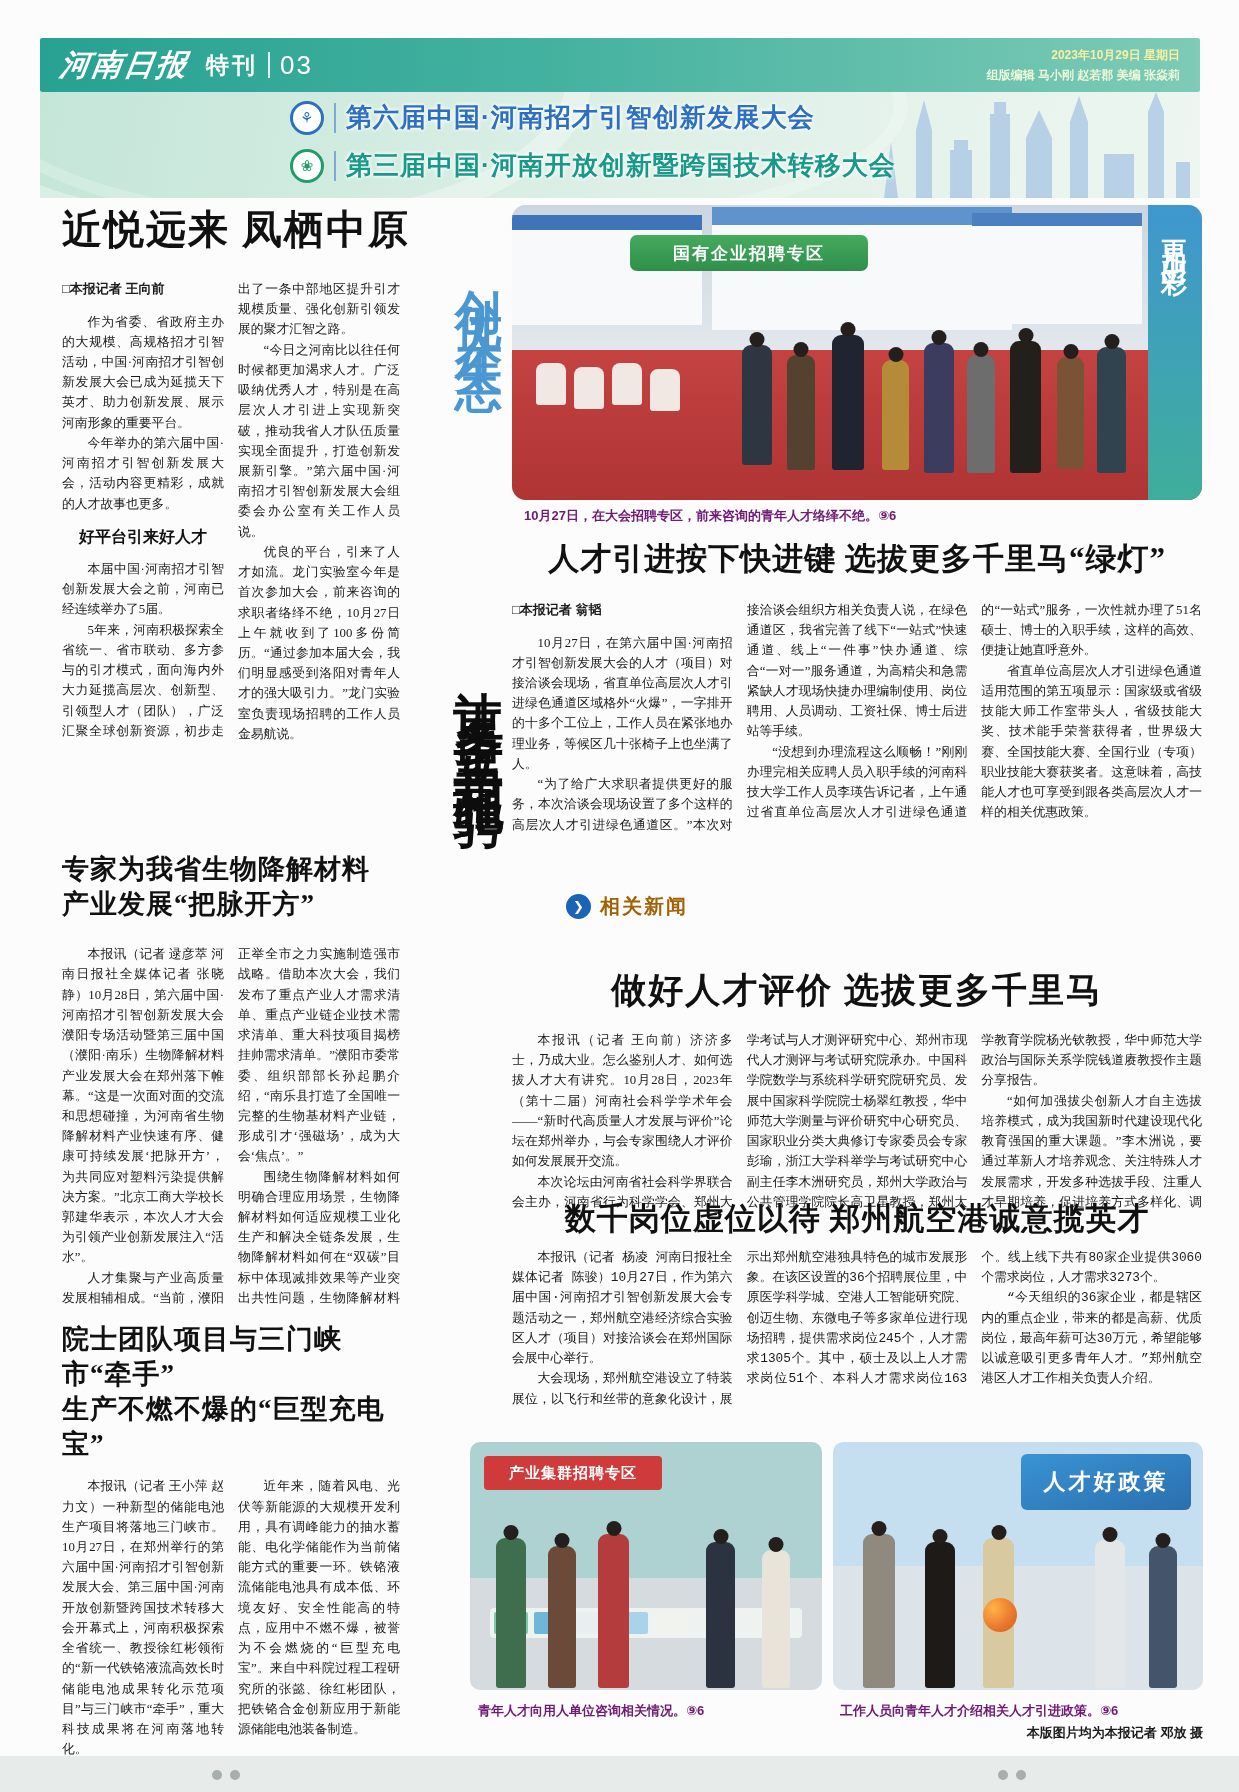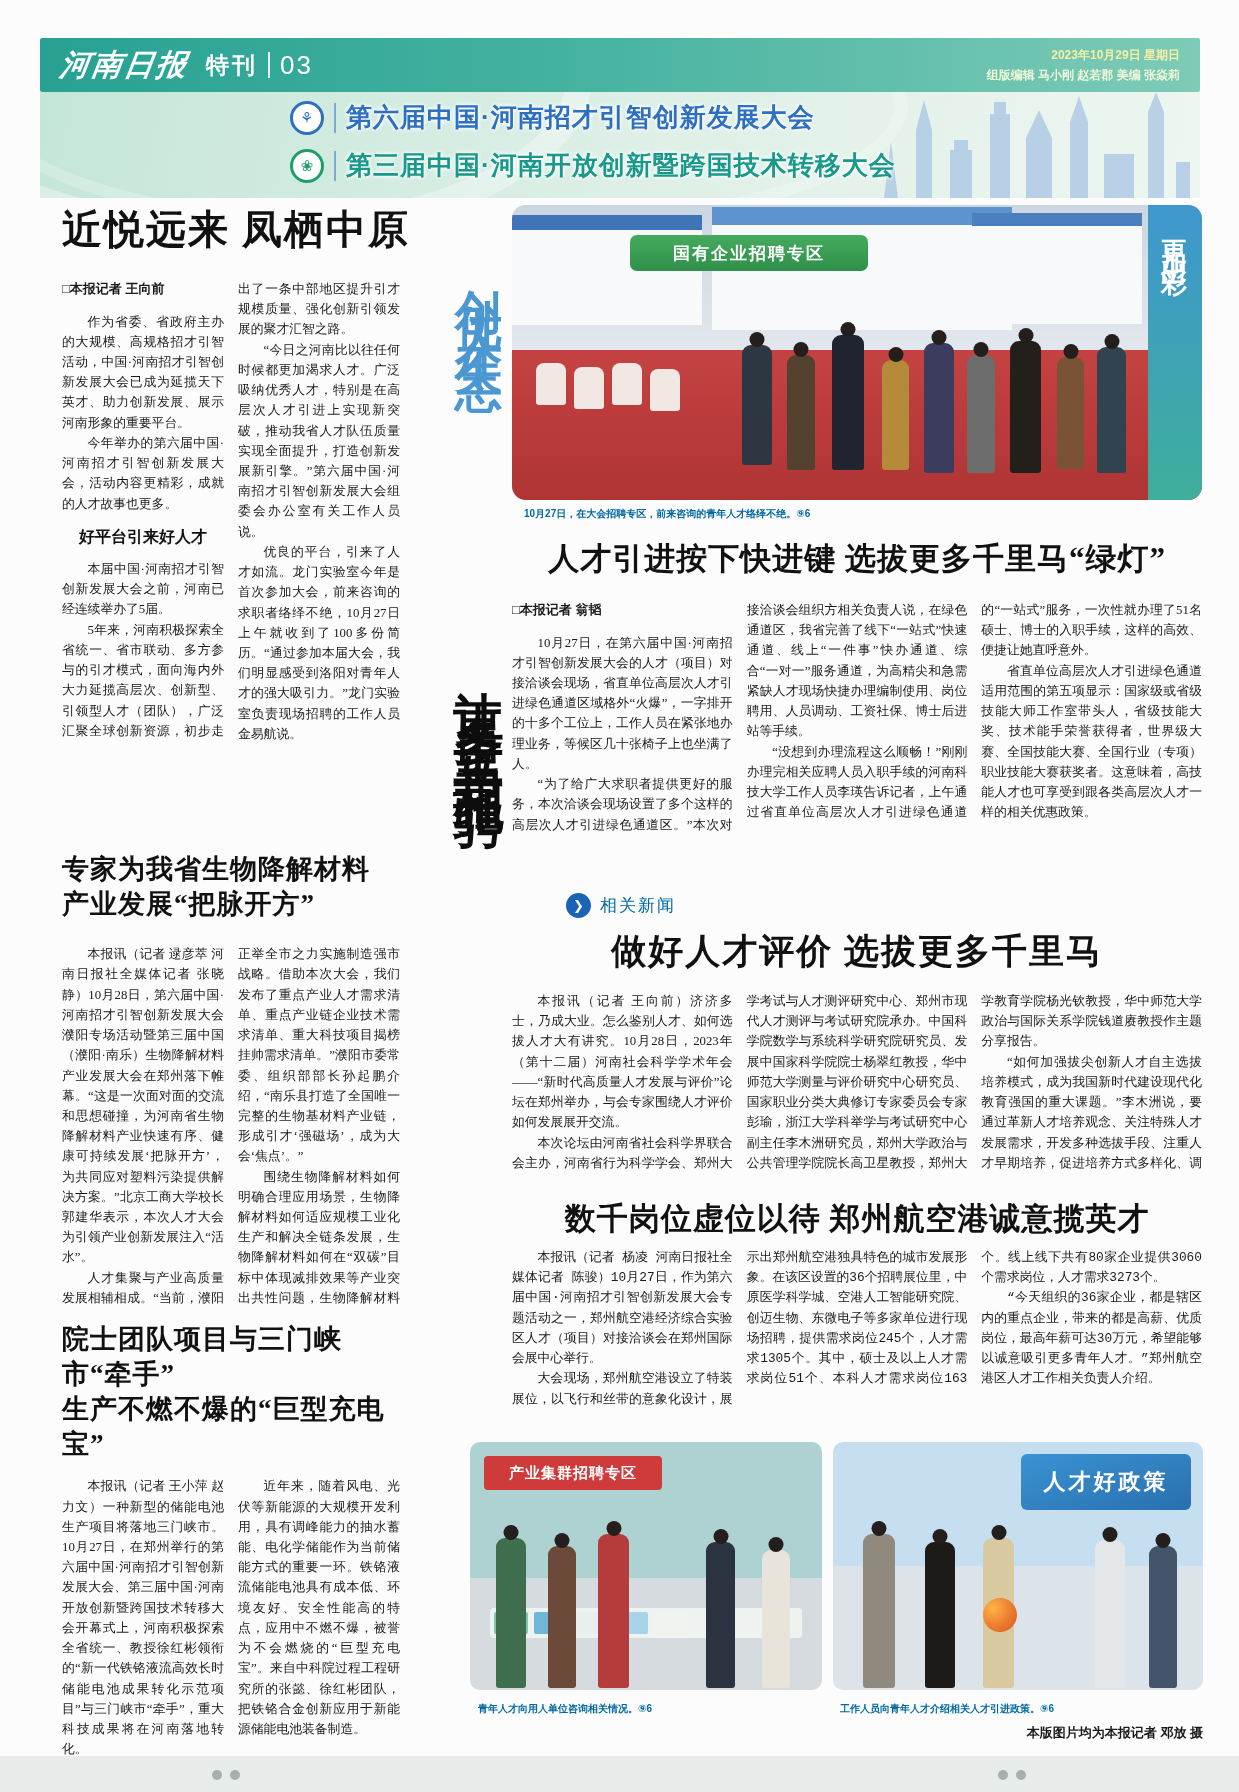--- a/index.html
+++ b/index.html
@@ -114,37 +114,37 @@
   .person::before{content:"";position:absolute;left:50%;transform:translateX(-50%);
     top:-13px;width:15px;height:15px;border-radius:50%;background:#241f1c;}
   .pt-side{
     position:absolute;right:0;top:0;width:54px;height:100%;z-index:5;
     background:linear-gradient(180deg,#3f97cf,#3fae9b);
     display:flex;align-items:flex-start;justify-content:center;padding-top:14px;box-sizing:border-box;
   }
   .pt-side span{writing-mode:vertical-rl;color:#fff;font-weight:900;font-size:26px;
     letter-spacing:10px;font-family:"Liberation Sans","DejaVu Sans",sans-serif;}
   .caption{position:absolute;font-family:"Liberation Sans","DejaVu Sans",sans-serif;
-    font-size:10px;font-weight:bold;color:#0369a1;}
+    font-size:13px;font-weight:bold;color:#701a75;}
   .cap-top{left:524px;top:507px;width:670px;}
 
   
   .r1{position:absolute;left:512px;top:538px;width:690px;}
   .r1 .t{font-size:31px;text-align:center;letter-spacing:1px;}
   .r1 .cols{column-count:3;height:252px;margin-top:20px;}
 
   .related{position:absolute;left:566px;top:893px;display:flex;align-items:center;gap:9px;}
   .related-badge{width:25px;height:25px;border-radius:50%;background:#1a63b5;color:#fff;
     display:flex;align-items:center;justify-content:center;font-size:13px;font-weight:bold;
     font-family:"Liberation Sans","DejaVu Sans",sans-serif;}
-  .related-label{color:#0369a1;font-weight:normal;font-size:17px;
+  .related-label{color:#a16207;font-weight:bold;font-size:20px;
     font-family:"Liberation Sans","DejaVu Sans",sans-serif;letter-spacing:2px;}
 
   .r2{position:absolute;left:512px;top:928px;width:690px;}
-  .r2 .t{font-size:35px;text-align:center;letter-spacing:2px;}
+  .r2 .t{font-size:35px;text-align:center;letter-spacing:2px;margin-top:39px;}
   .r2 .cols{column-count:3;height:188px;margin-top:16px;}
 
   .r3{position:absolute;left:512px;top:1198px;width:690px;}
   .r3 .t{font-size:31px;text-align:center;letter-spacing:1px;}
   .r3 .cols{column-count:3;height:168px;margin-top:8px;font-family:Liberation Mono, monospace;}
 
   
   .photo-bl{position:absolute;left:470px;top:1442px;width:352px;height:248px;
     border-radius:10px;overflow:hidden;background:linear-gradient(#aed2d2 0 55%,#d6dbdf 55% 100%);}
   .photo-br{position:absolute;left:833px;top:1442px;width:370px;height:248px;

